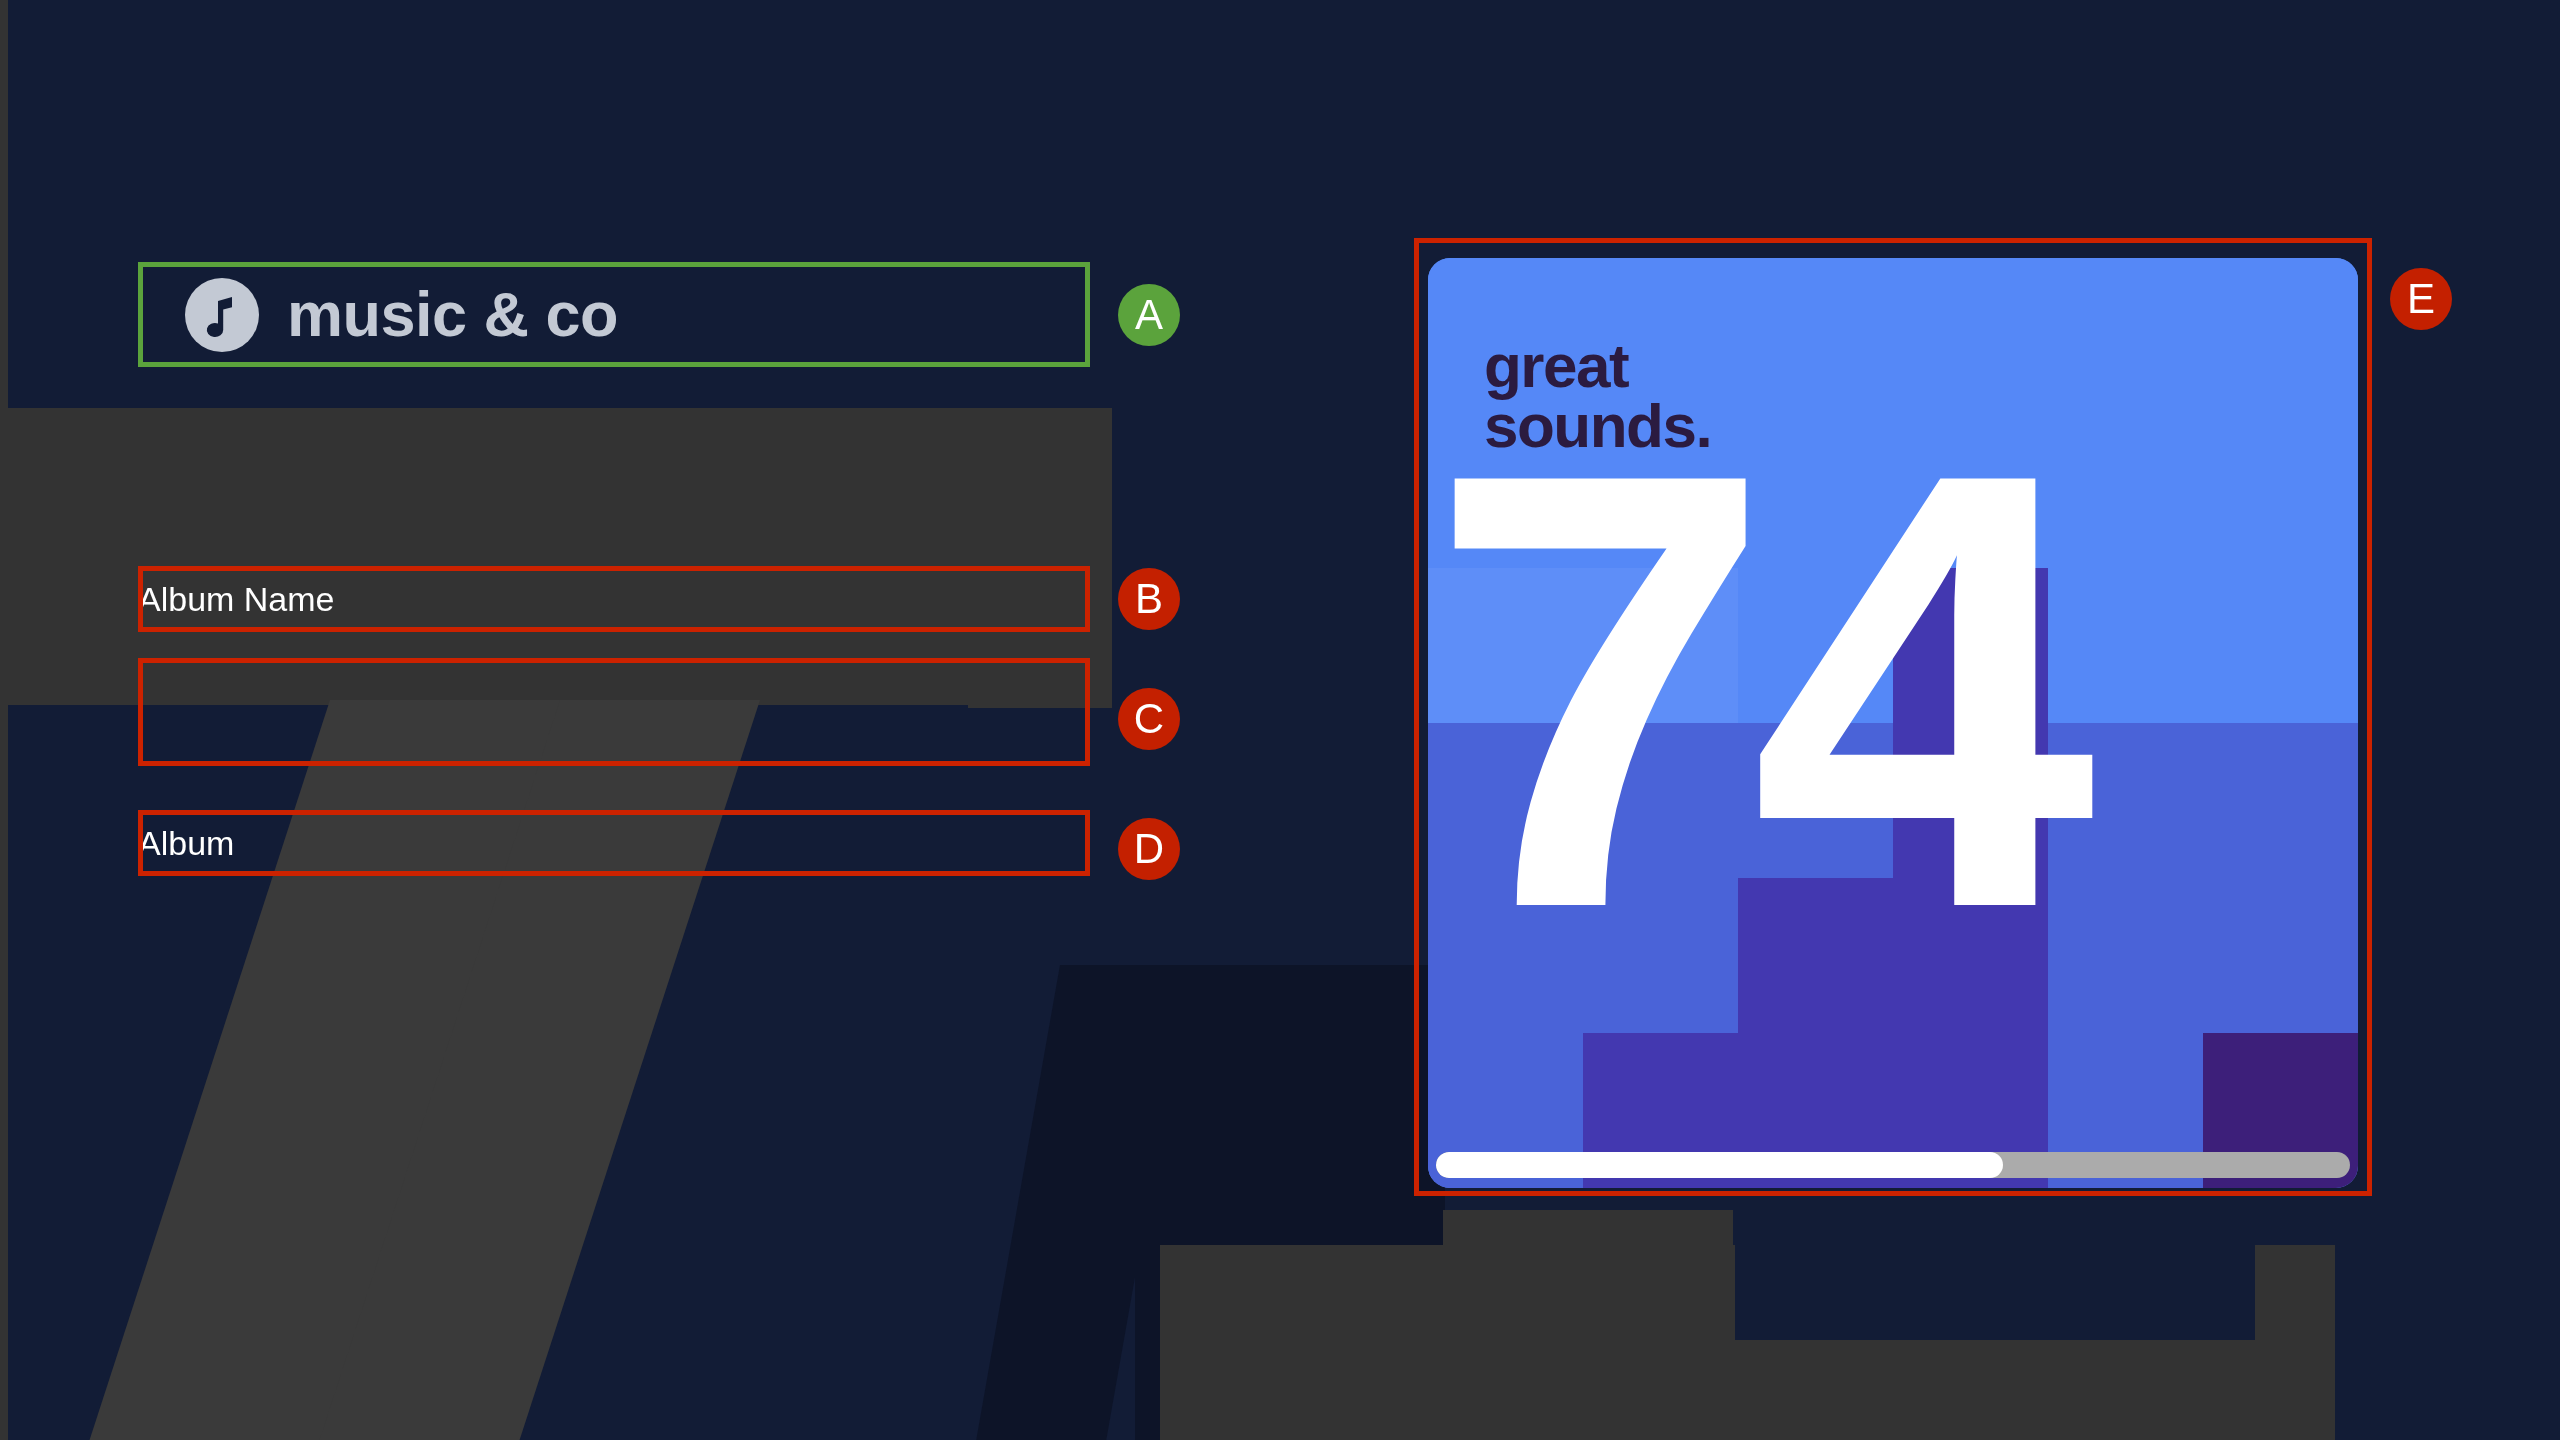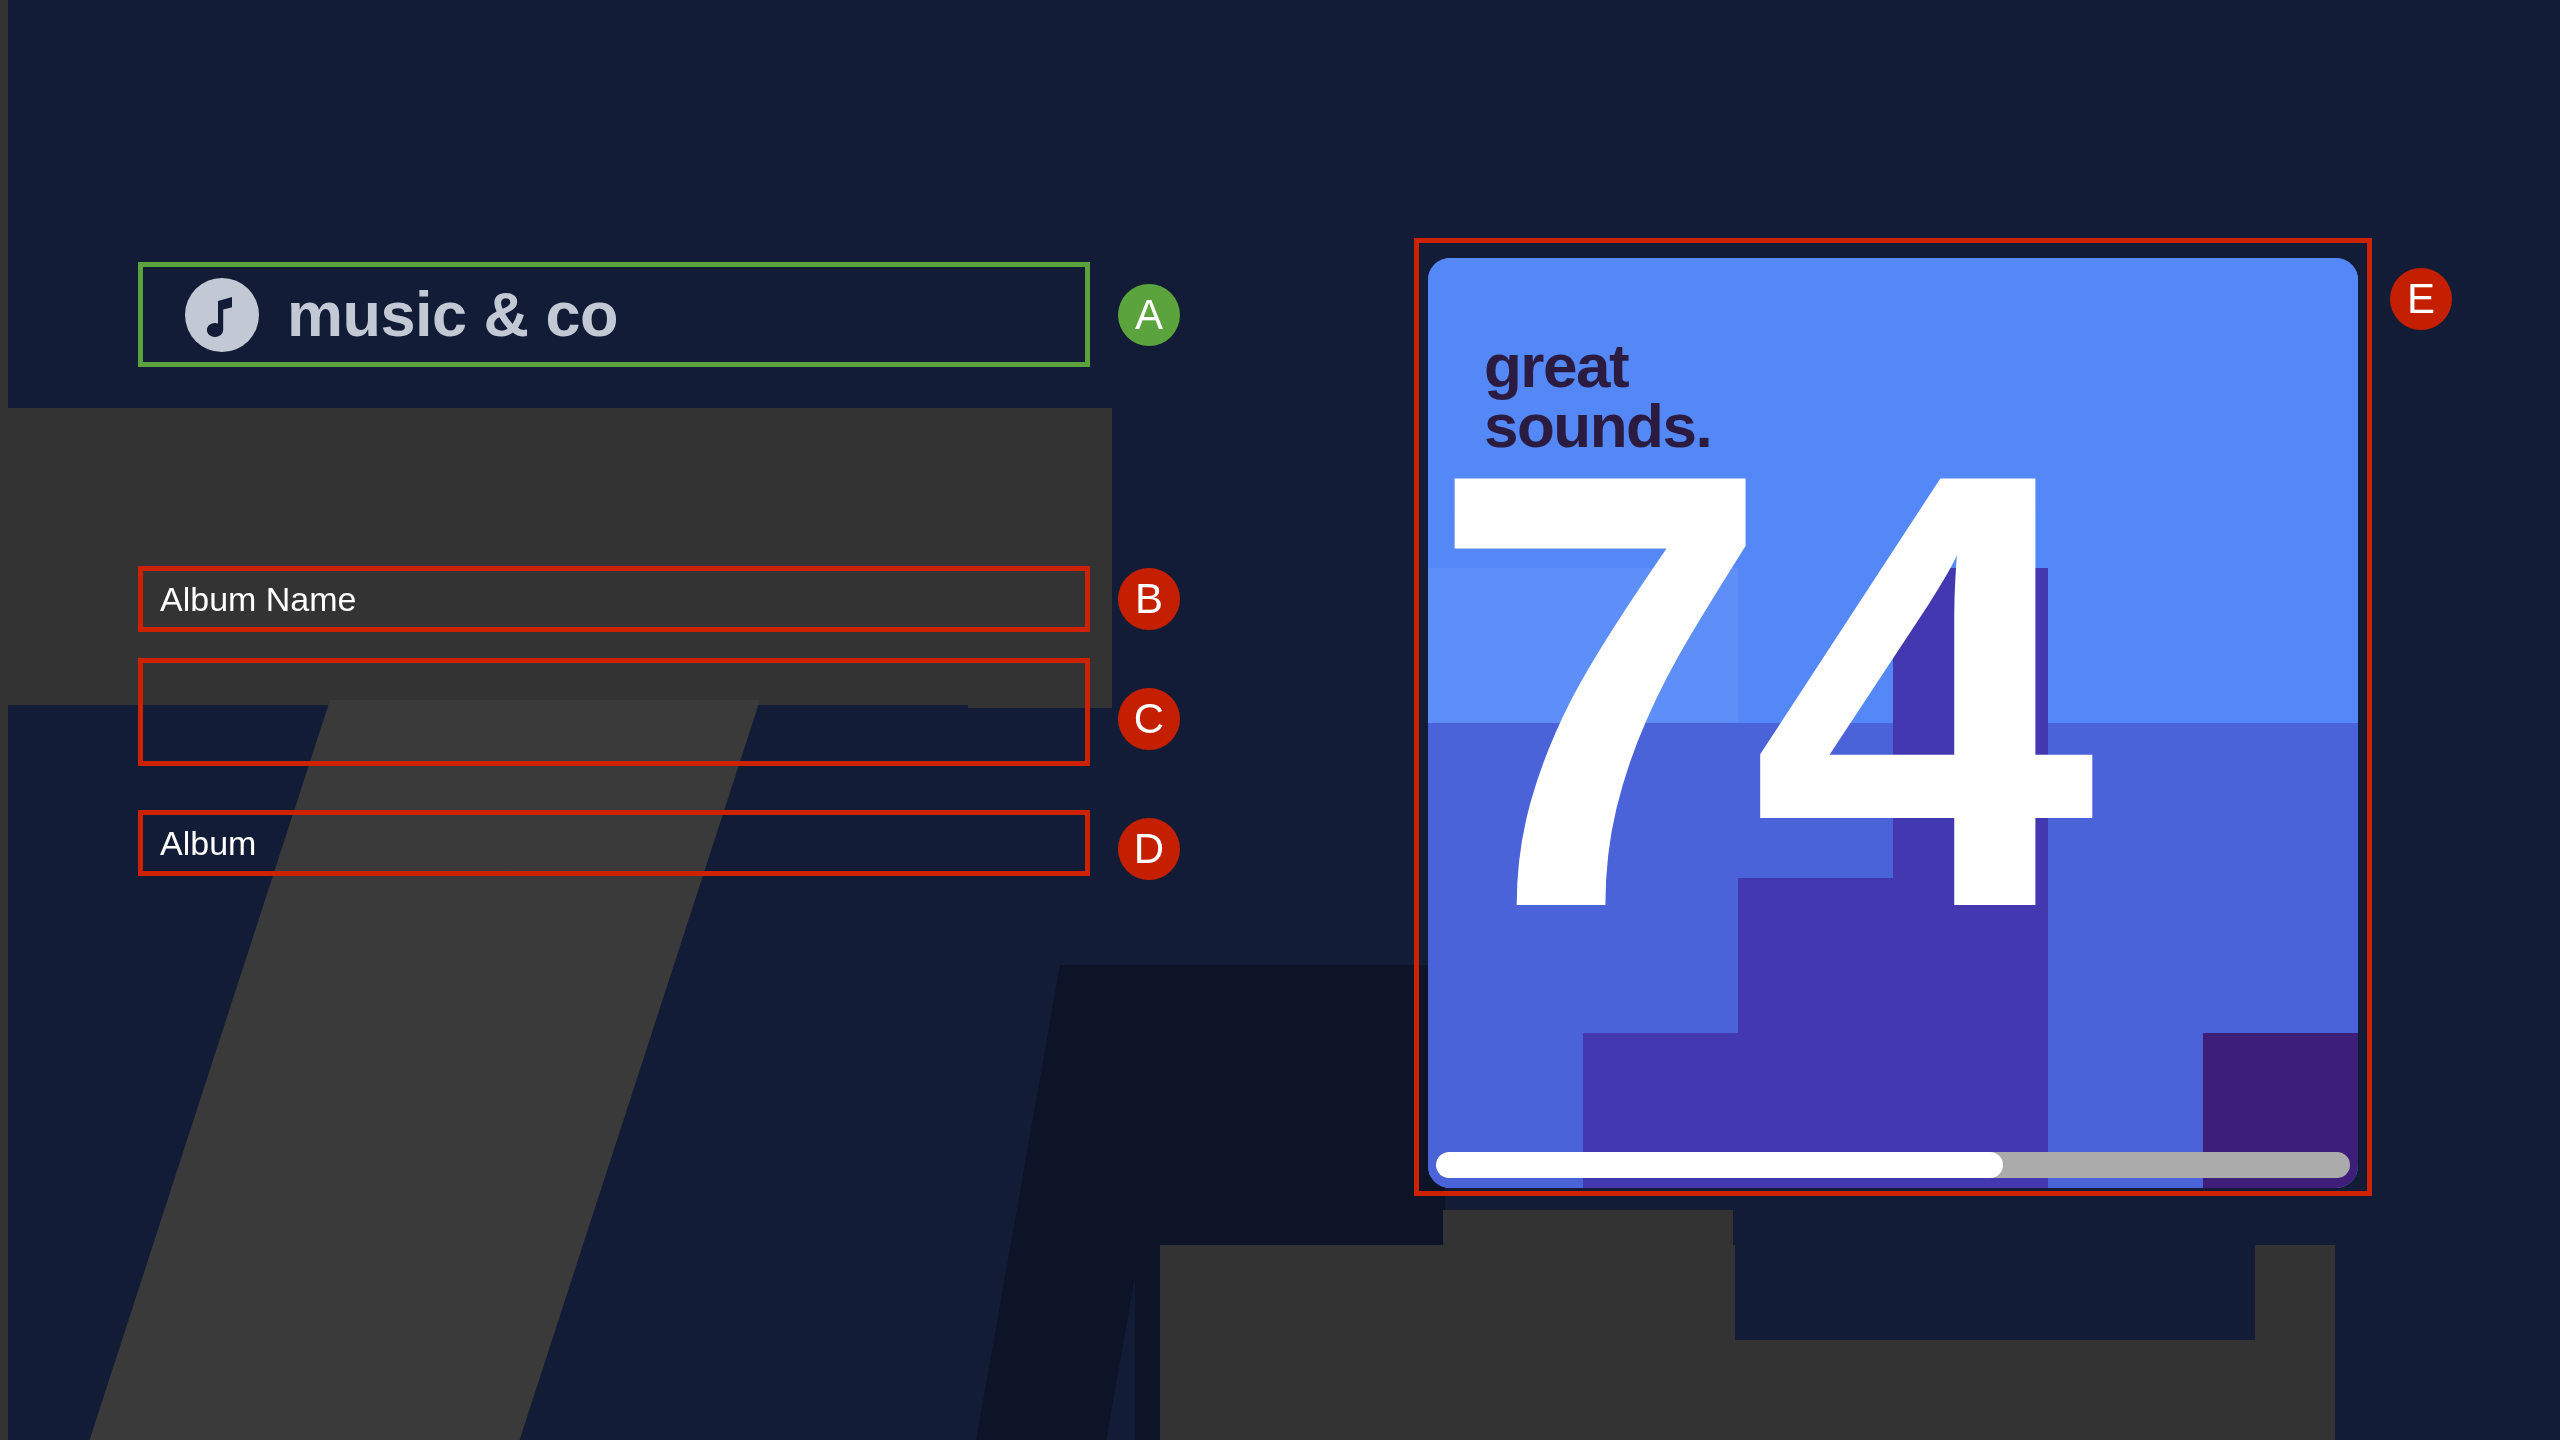--- a/index.html
+++ b/index.html
@@ -144,21 +144,20 @@
     white-space: nowrap;
   }
 
   .field {
     position: absolute;
     left: 138px;
     width: 952px;
     box-sizing: border-box;
     display: flex;
     align-items: center;
-    padding-left: 22px;
   }
   .field-album {
     top: 566px; height: 66px;
   }
   .field-album .field-text {
     color: #ffffff;
     font-size: 34px;
     font-weight: 400;
     line-height: 1;
     white-space: nowrap;

